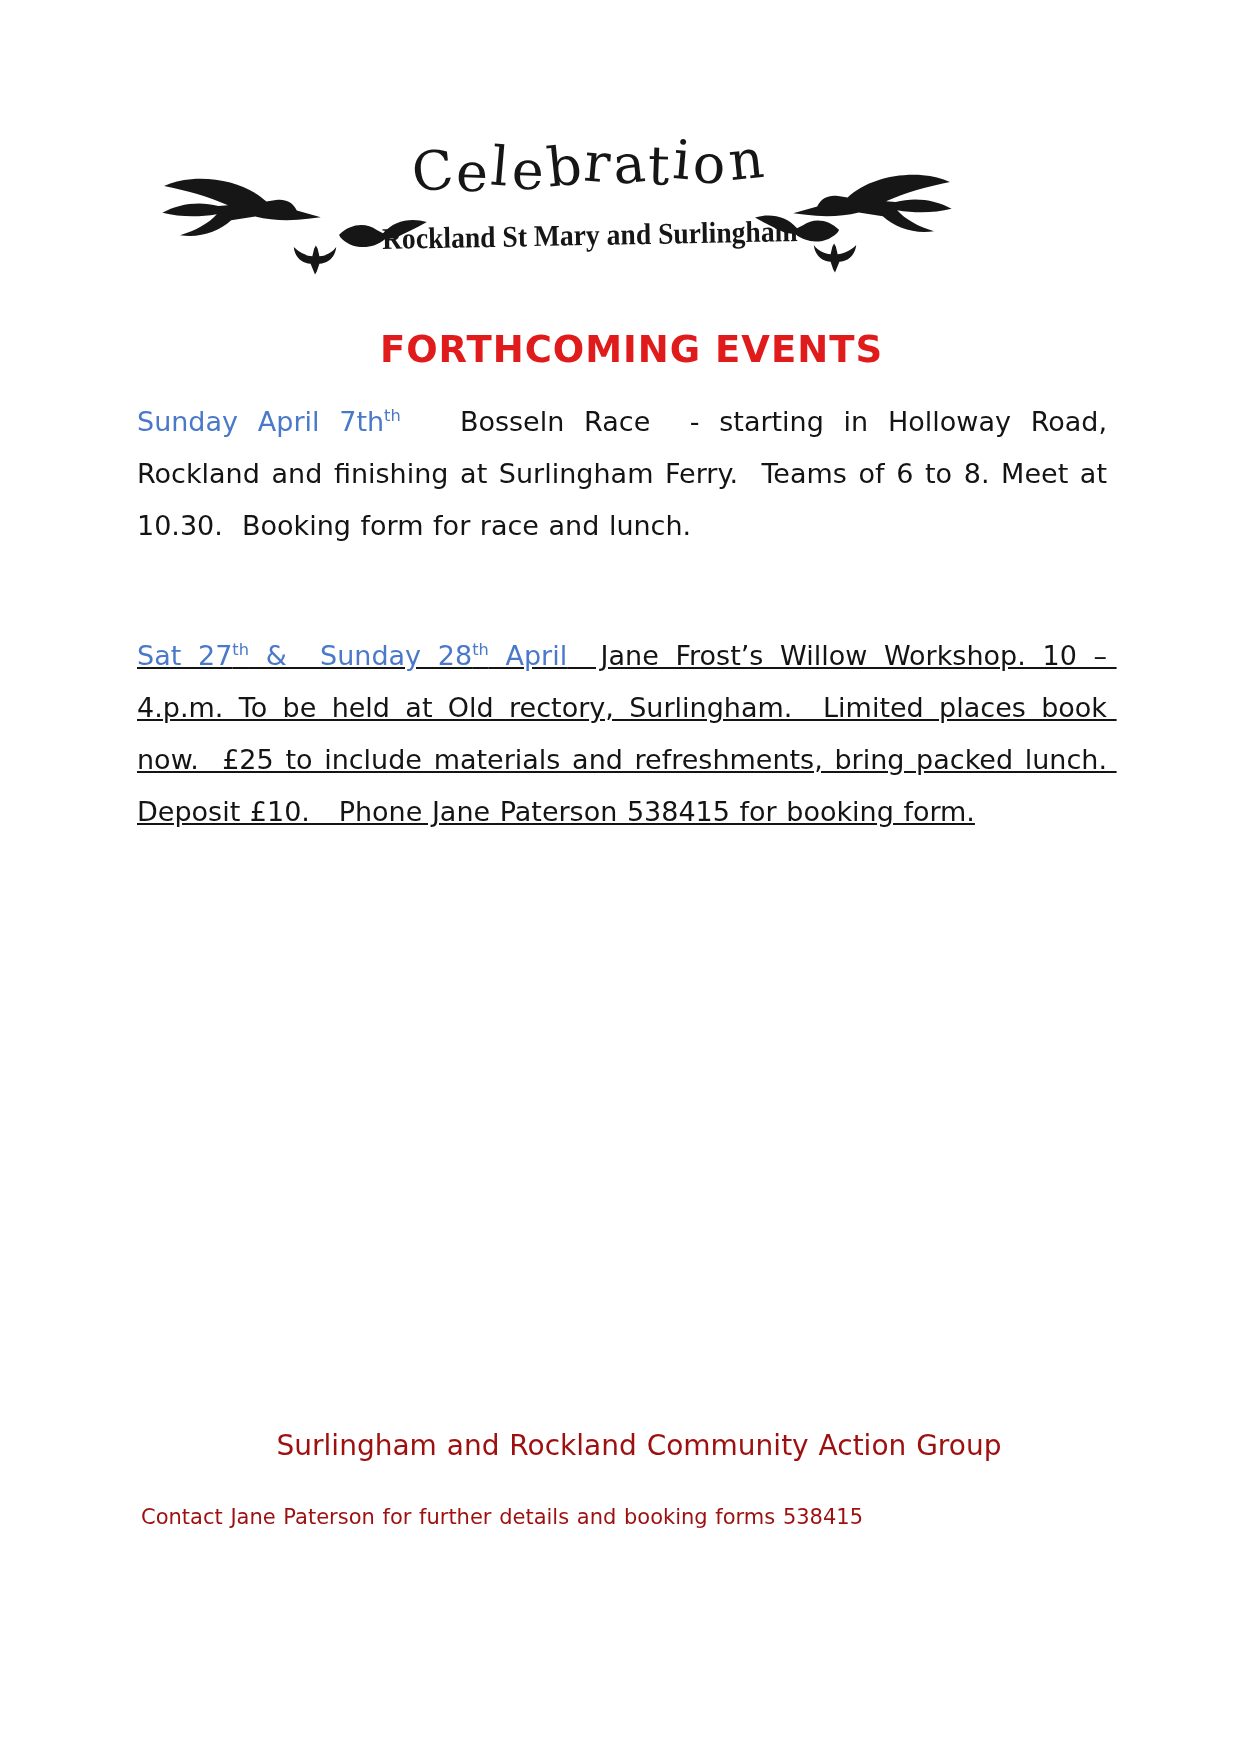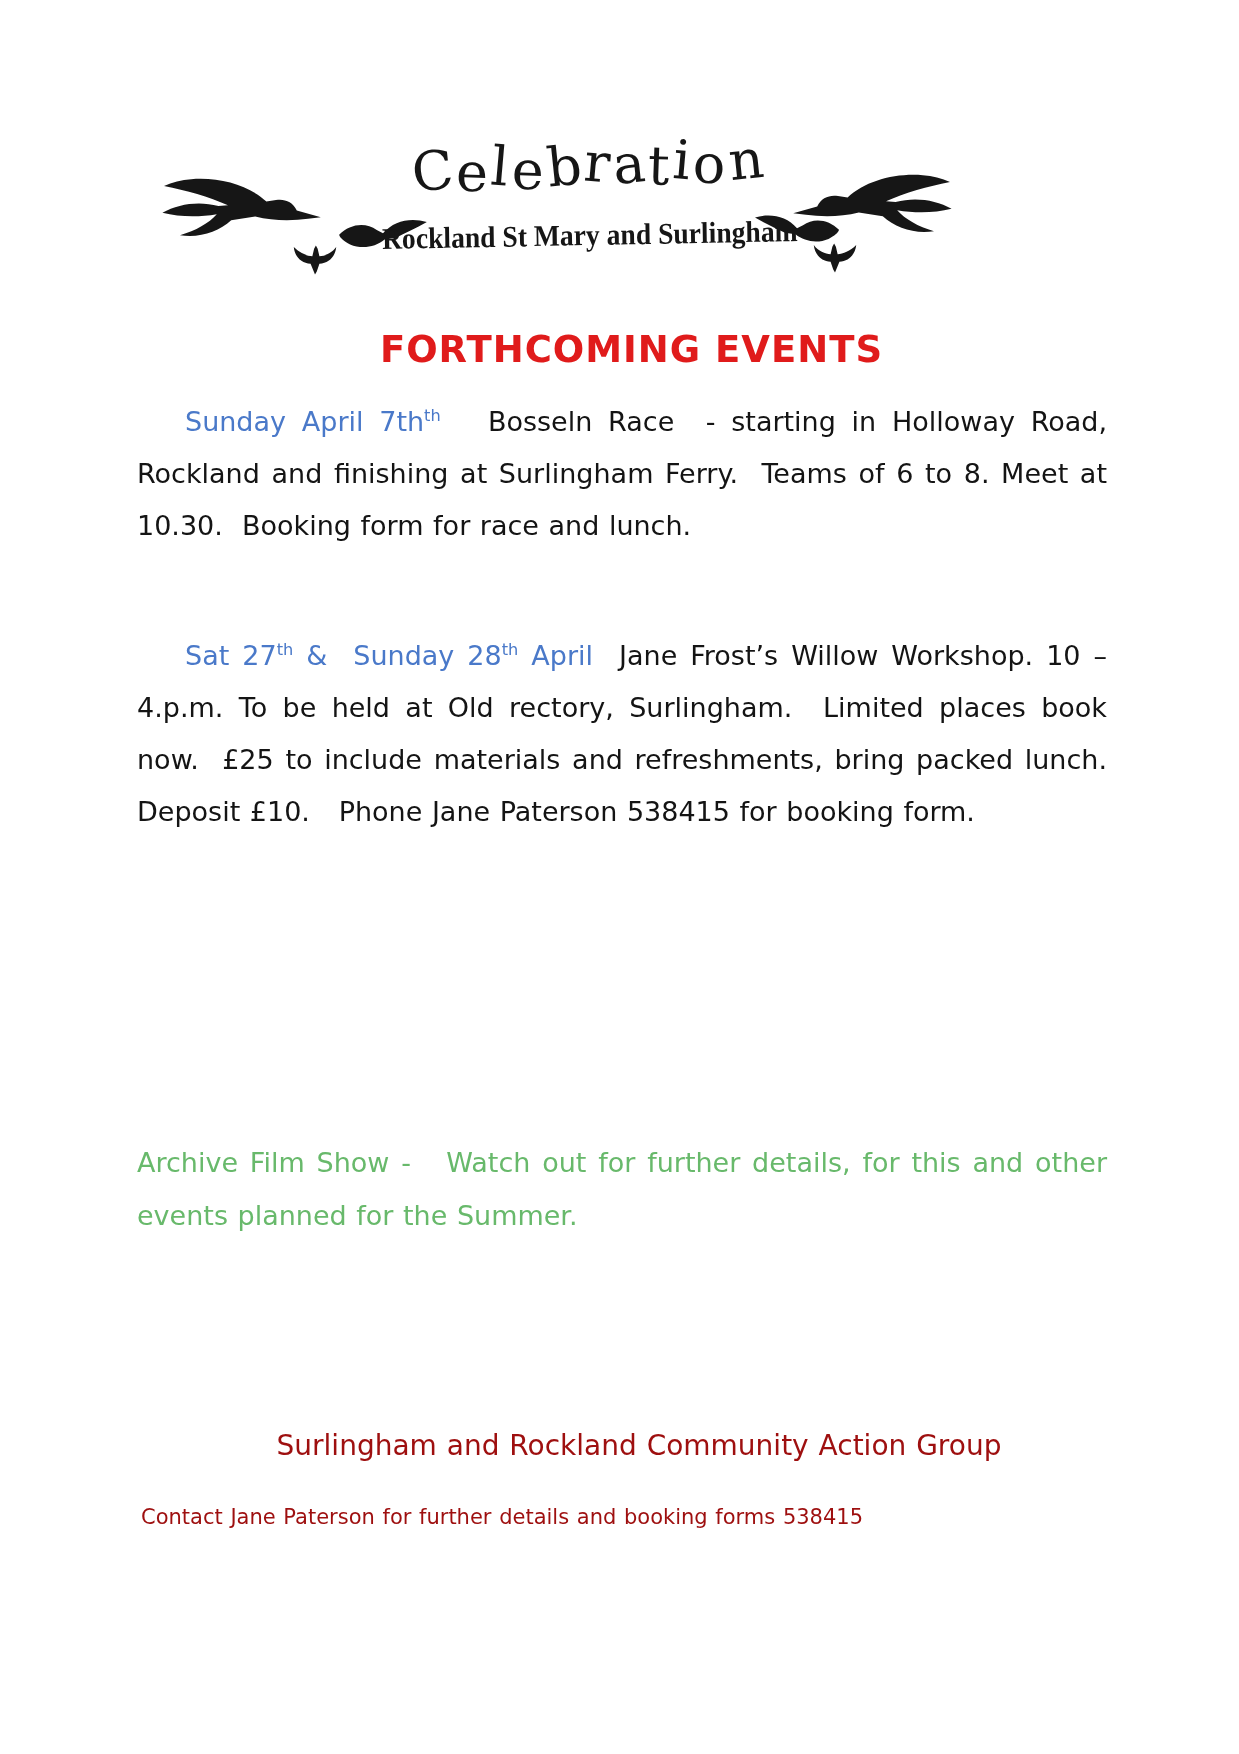--- a/index.html
+++ b/index.html
@@ -41,23 +41,23 @@
     font-size:37px; font-weight:700; letter-spacing:1px; color:var(--heading-red,#e01b1b);
   }
 
   
   .para {
     position:absolute; left:137px; width:970px; margin:0;
     font-size:27px; line-height:52px; text-align:justify; white-space:pre-wrap;
     word-spacing:1px;
   }
   .p1 { top:396px; }
-  .p2 { top:630px; }
+  .p2 { top:630px;text-decoration:underline; }
   .p3 { top:914px; }
-  .date { color:var(--date-blue,#4a79c9);margin-left:48px; }
+  .date { color:var(--date-blue,#4a79c9); }
   .sup  { font-size:60%; vertical-align:super; line-height:0; }
 
   .note-archive { top:1136px; line-height:53px; color:var(--note-green,#68b96b); }
   .note-autumn  { top:1266px; text-align:left; white-space:normal; font-size:28px;
                   color:var(--body-black,#141414); }
 
   
   .footer-group {
     position:absolute; left:137px; top:1412px; width:970px; margin:17px; text-align:center;
     font-size:28px; color:var(--footer-red,#9e0f0f); word-spacing:1px;
@@ -98,20 +98,19 @@
     </svg>
   </header>
 
   <h1 class="heading">FORTHCOMING EVENTS</h1>
 
   <p class="para p1"><span class="date"><span>Sunday April 7th</span><sup class="sup">th</sup></span><span>   Bosseln Race  - starting in Holloway Road, Rockland and finishing at Surlingham Ferry.  Teams of 6 to 8. Meet at 10.30.  Booking form for race and lunch.</span></p>
 
   <p class="para p2"><span class="date"><span>Sat 27</span><sup class="sup">th</sup><span> &amp;  Sunday 28</span><sup class="sup">th</sup><span> April</span></span><span>  Jane Frost’s Willow Workshop. 10 – 4.p.m. To be held at Old rectory, Surlingham.  Limited places book now.  £25 to include materials and refreshments, bring packed lunch. Deposit £10.   Phone Jane Paterson 538415 for booking form.</span></p>
 
 
-  <p class="para note-archive">Archive Film Show -   Watch out for further details, for this and other events planned for the Summer.</p>
 
 
   <p class="footer-group">Surlingham and Rockland Community Action Group</p>
 
   <p class="footer-contact">Contact Jane Paterson for further details and booking forms 538415</p>
 
 </div>
 
 </body></html>

